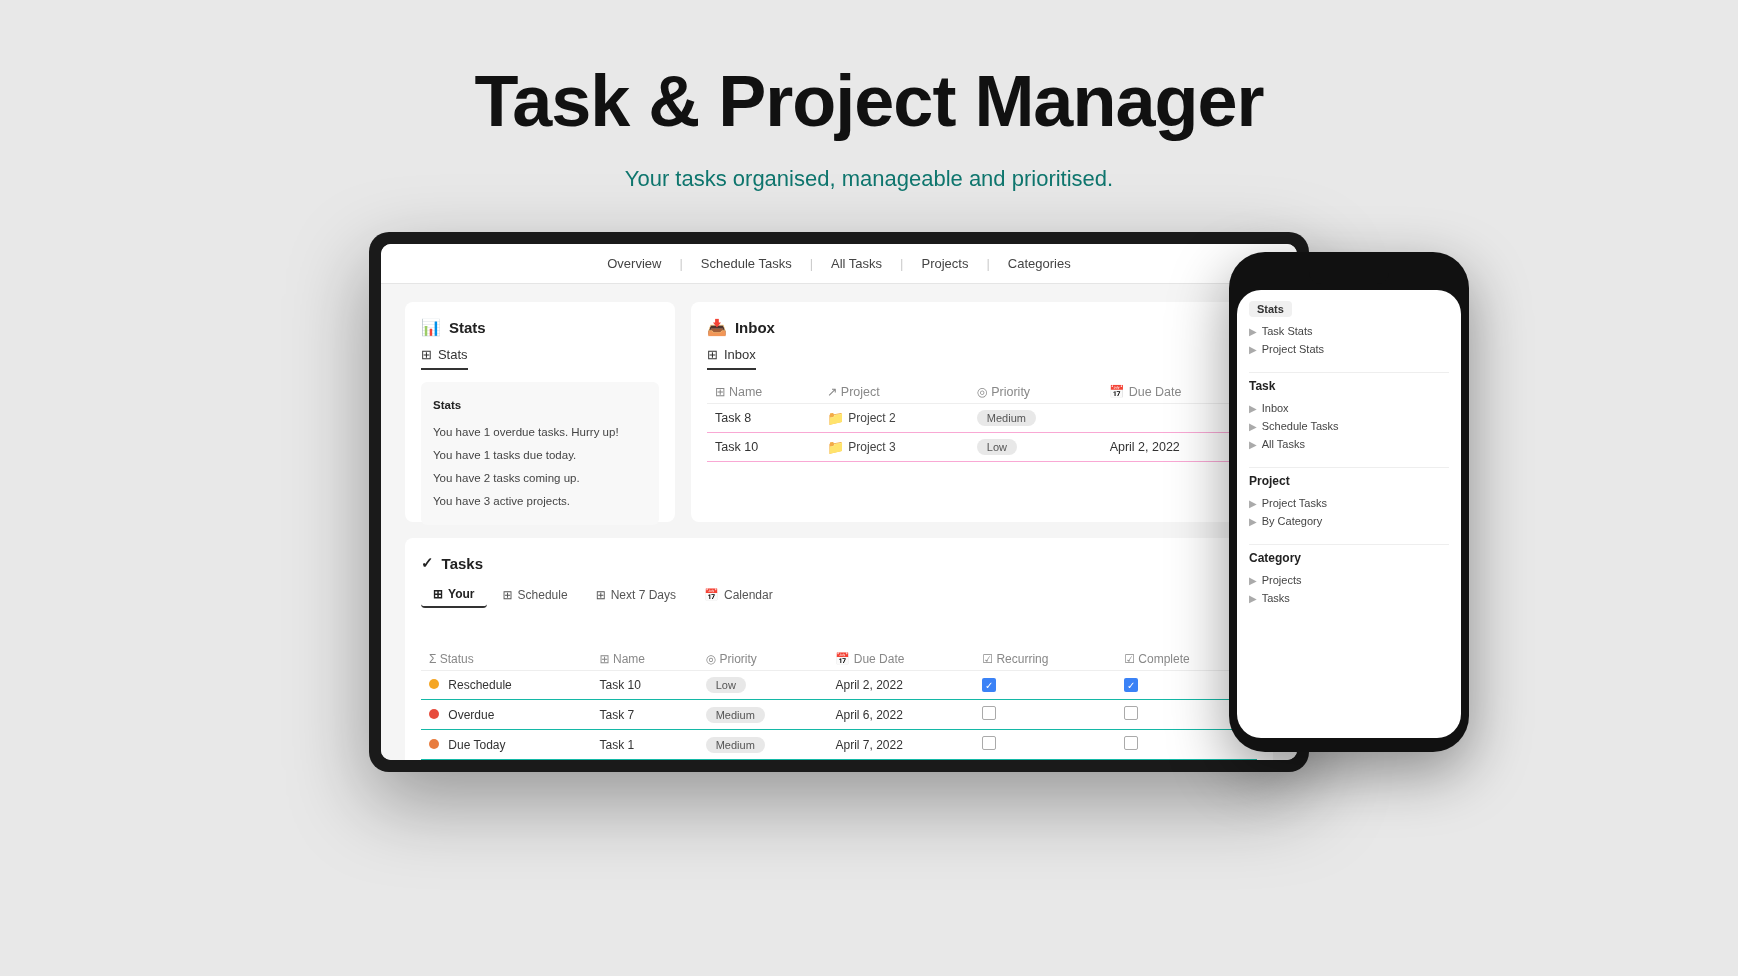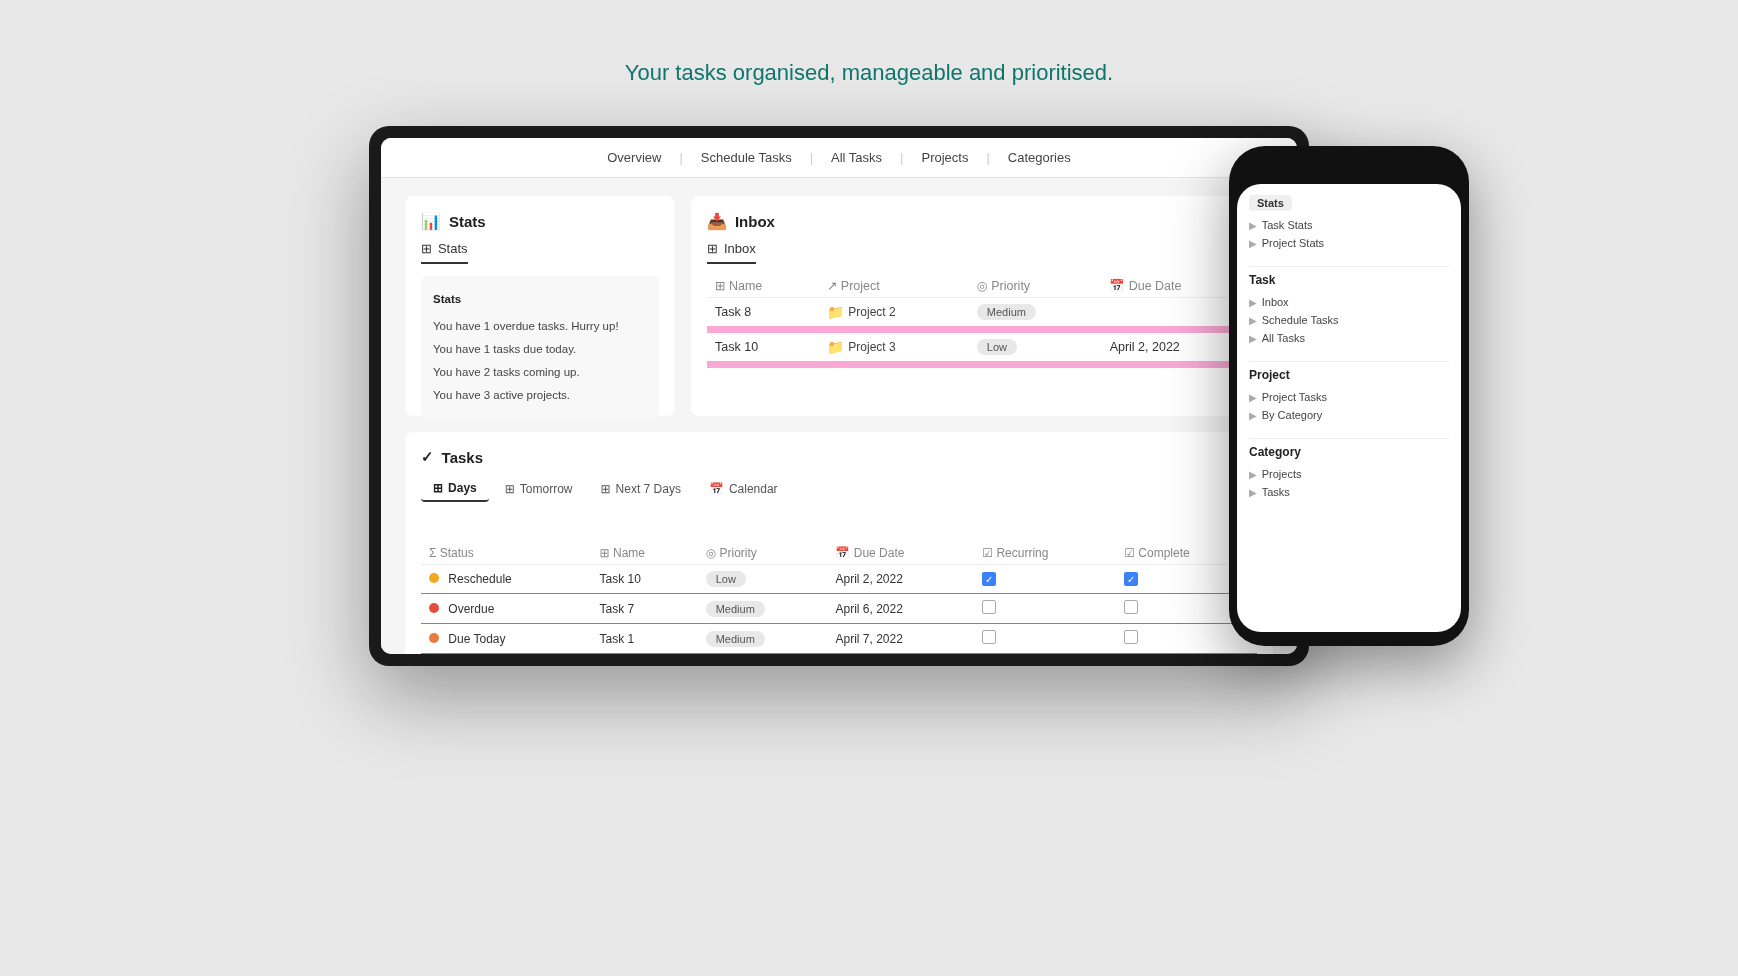--- a/index.html
+++ b/index.html
@@ -166,21 +166,21 @@
     .inbox-table th {
       text-align: left;
       color: #888;
       font-weight: 500;
       padding: 4px 8px;
       border-bottom: 1px solid #eee;
     }
     .inbox-table td {
       padding: 6px 8px;
       color: #333;
-      border-bottom: 7px solid #f9a8d4;
+      border-bottom: 1px solid #f9a8d4;
     }
     .project-badge {
       display: inline-flex;
       align-items: center;
       gap: 4px;
       font-size: 12px;
       color: #444;
     }
     .project-icon { font-size: 14px; }
     .priority-badge {
@@ -334,20 +334,21 @@
       padding: 2px 8px;
       font-size: 11px;
       font-weight: 600;
       color: #333;
     }
   </style>
 </head>
 <body>
 
 <div class="hero-section">
+  <h1 class="hero-title">Task &amp; Project Manager</h1>
   <p class="hero-subtitle">Your tasks organised, manageable and prioritised.</p>
 </div>
 
 <div class="devices-container">
 
   <div class="tablet-device">
     <div class="tablet-screen">
 
       <nav class="app-nav">
         <span class="nav-item">Overview</span>
@@ -434,25 +435,25 @@
         </div>
 
         <div class="tasks-section">
           <div class="tasks-header">
             <span>✓</span>
             <span>Tasks</span>
           </div>
           <div class="tasks-tabs">
             <div class="tasks-tab active">
               <span>⊞</span>
-              <span>Days</span>
+              <span>Your</span>
             </div>
             <div class="tasks-tab">
               <span>⊞</span>
-              <span>Tomorrow</span>
+              <span>Schedule</span>
             </div>
             <div class="tasks-tab">
               <span>⊞</span>
               <span>Next 7 Days</span>
             </div>
             <div class="tasks-tab">
               <span>📅</span>
               <span>Calendar</span>
             </div>
           </div>

